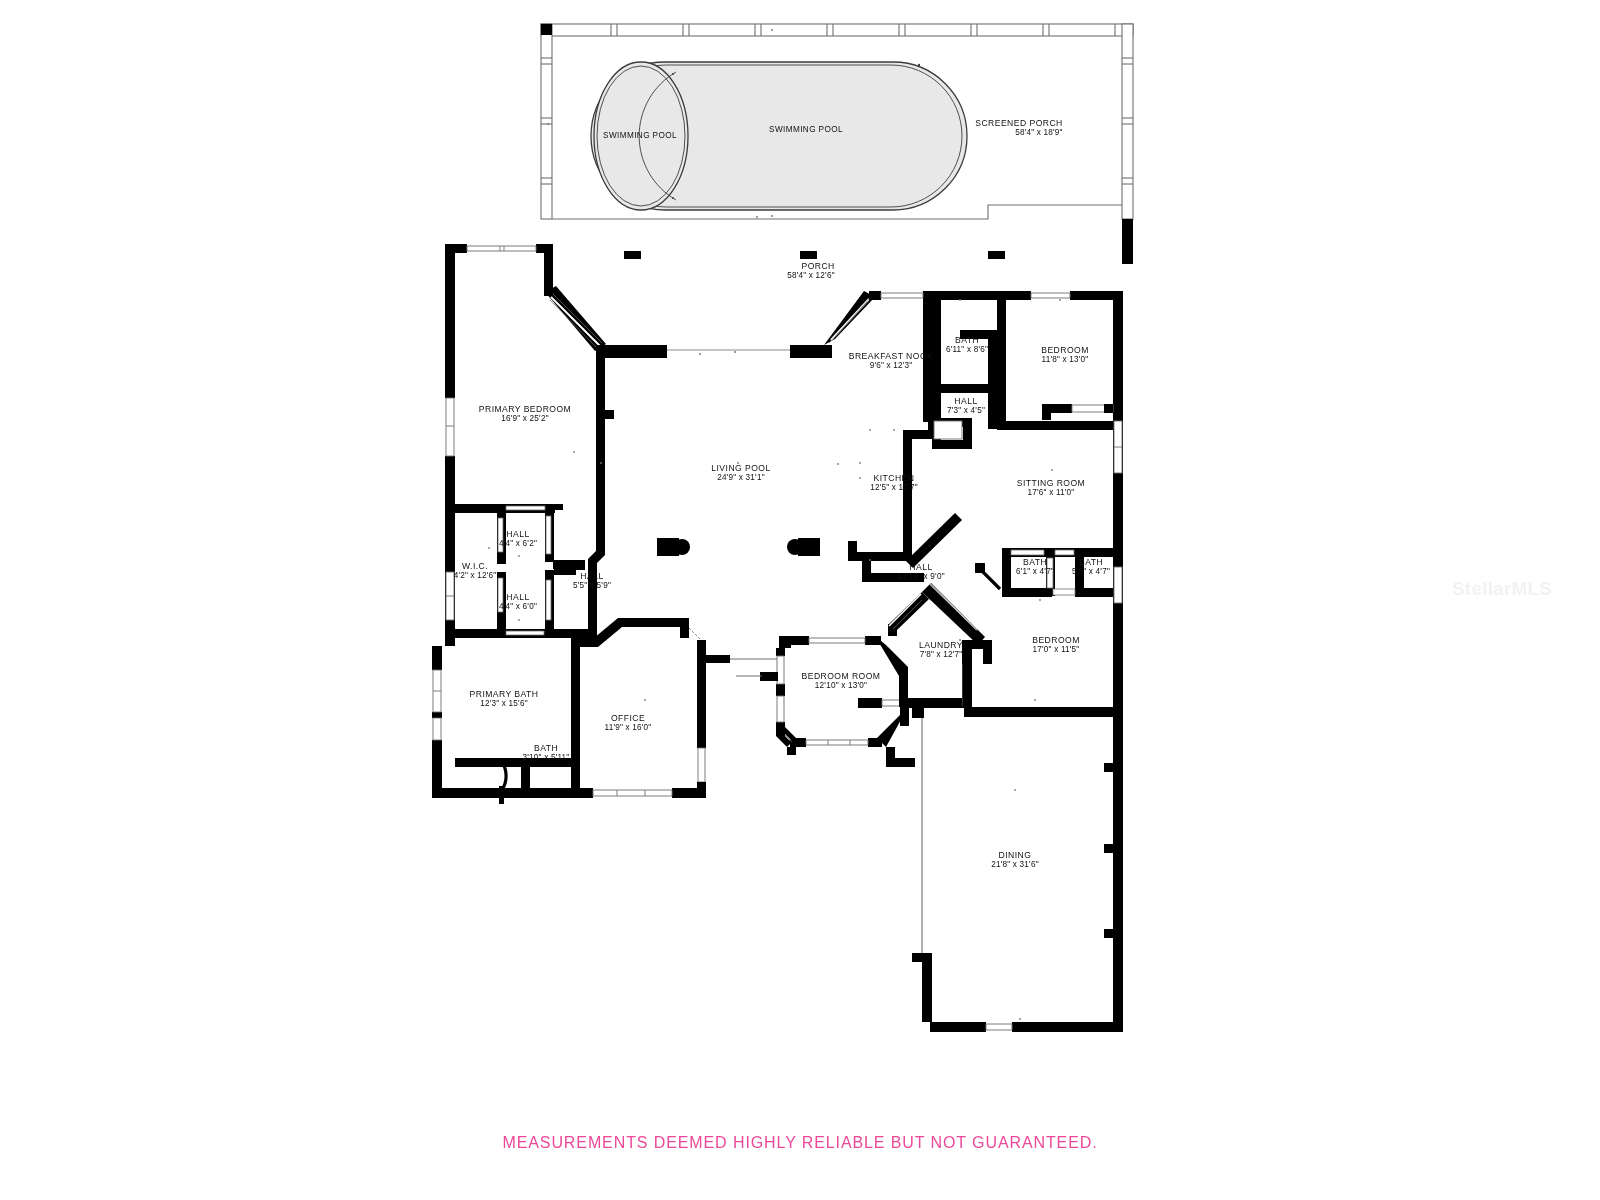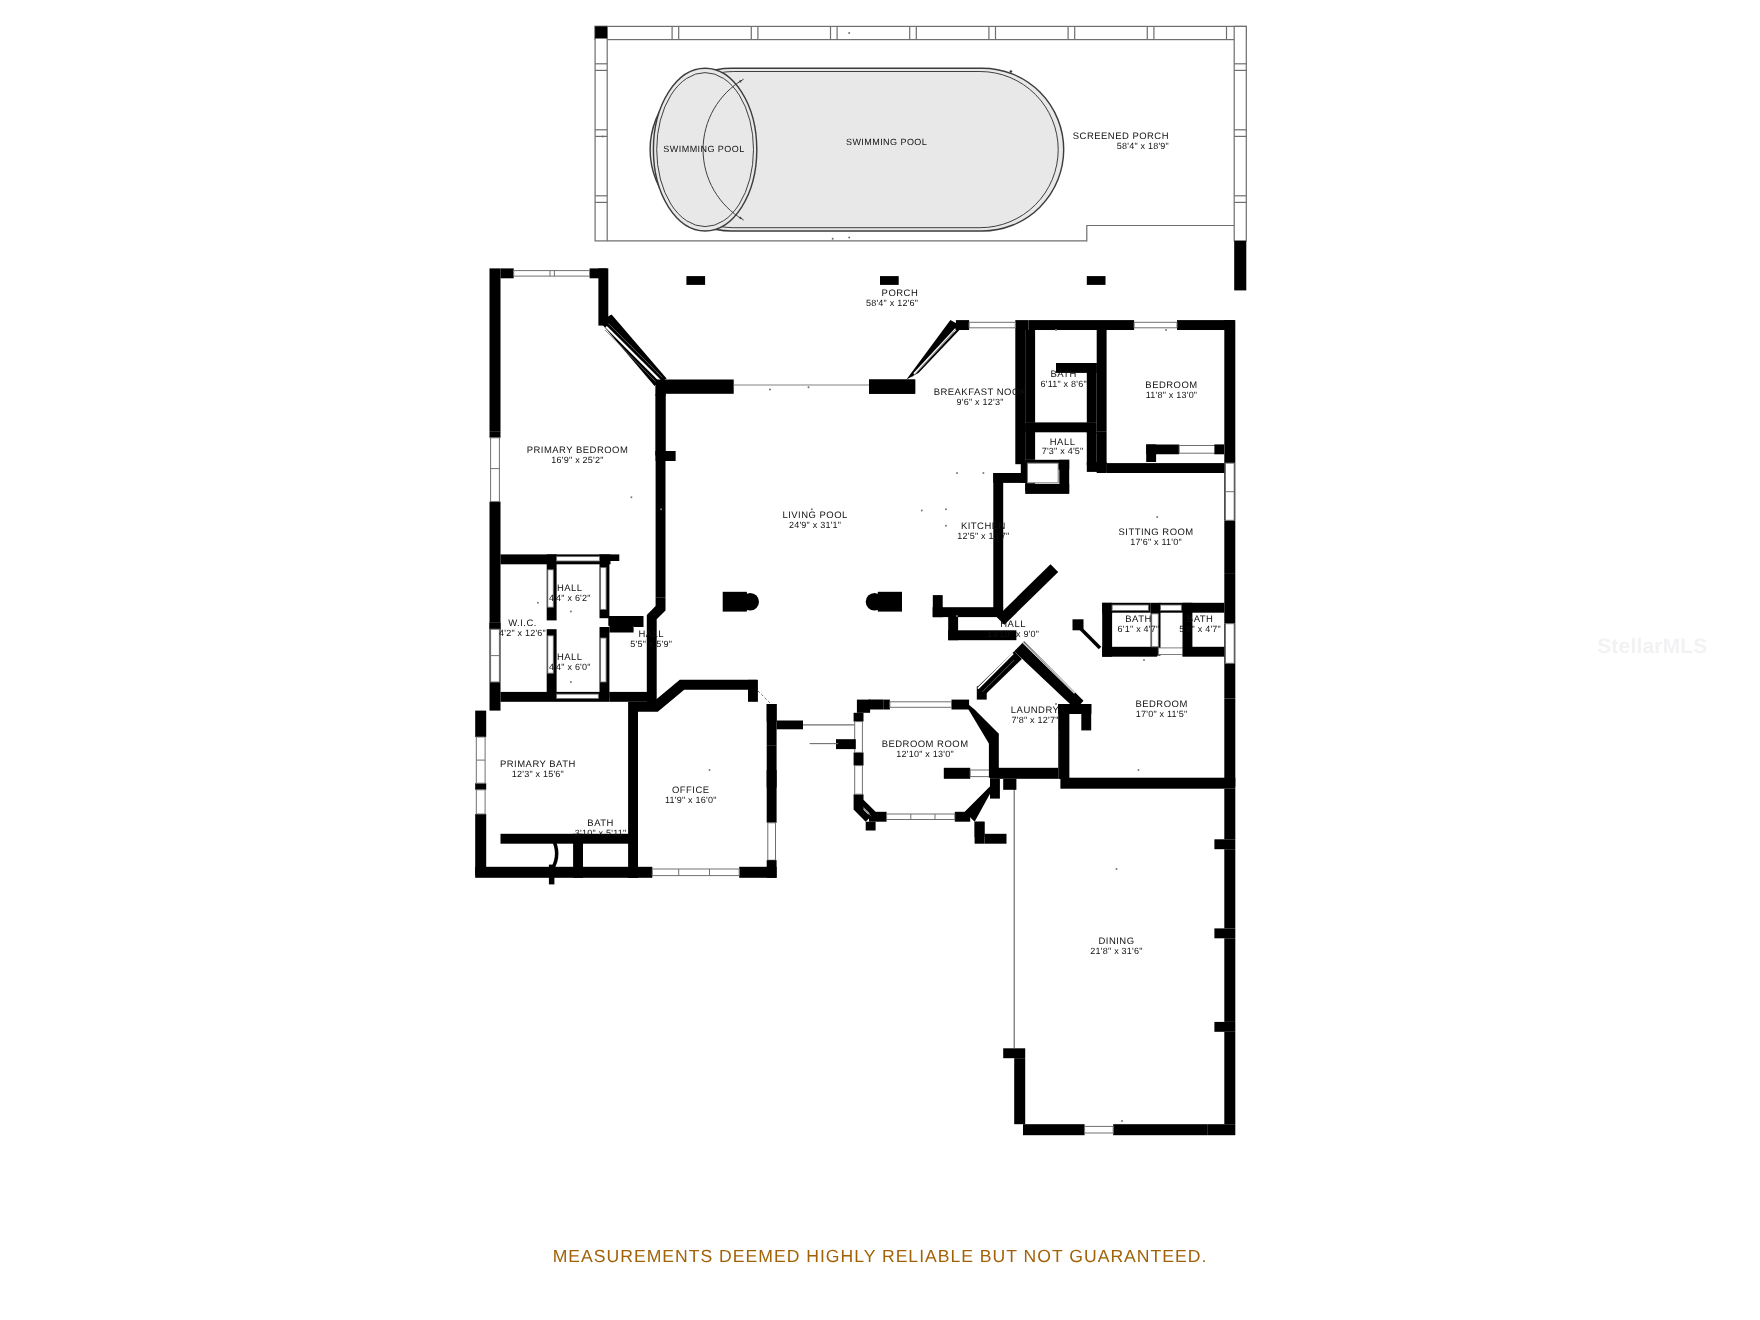--- a/index.html
+++ b/index.html
@@ -35,21 +35,21 @@
     letter-spacing:0.2px;
     font-weight:400;
   }
   .pool-label .rname{font-size:8.2px;letter-spacing:0.4px;}
 
   #disclaimer{
     position:absolute;
     left:50%;
     top:1134px;
     transform:translateX(-50%);
-    color:#a16207;
+    color:#ec4899;
     font-size:16px;
     letter-spacing:0.9px;
     font-family:"Liberation Sans", sans-serif;
     white-space:nowrap;
   }
   #watermark{
     position:absolute;
     left:1452px;
     top:578px;
     color:#f2f2f4;
@@ -545,21 +545,21 @@
     <span class="rdim">4'4" x 6'0"</span>
   </div>
   <div class="room-label" style="left:475px;top:571px;">
     <span class="rname">W.I.C.</span>
     <span class="rdim">4'2" x 12'6"</span>
   </div>
   <div class="room-label" style="left:592px;top:581px;">
     <span class="rname">HALL</span>
     <span class="rdim">5'5" x 5'9"</span>
   </div>
-  <div class="room-label" style="left:489px;top:699px;">
+  <div class="room-label" style="left:504px;top:699px;">
     <span class="rname">PRIMARY BATH</span>
     <span class="rdim">12'3" x 15'6"</span>
   </div>
   <div class="room-label" style="left:546px;top:753px;">
     <span class="rname">BATH</span>
     <span class="rdim">3'10" x 5'11"</span>
   </div>
   <div class="room-label" style="left:1015px;top:860px;">
     <span class="rname">DINING</span>
     <span class="rdim">21'8" x 31'6"</span>

